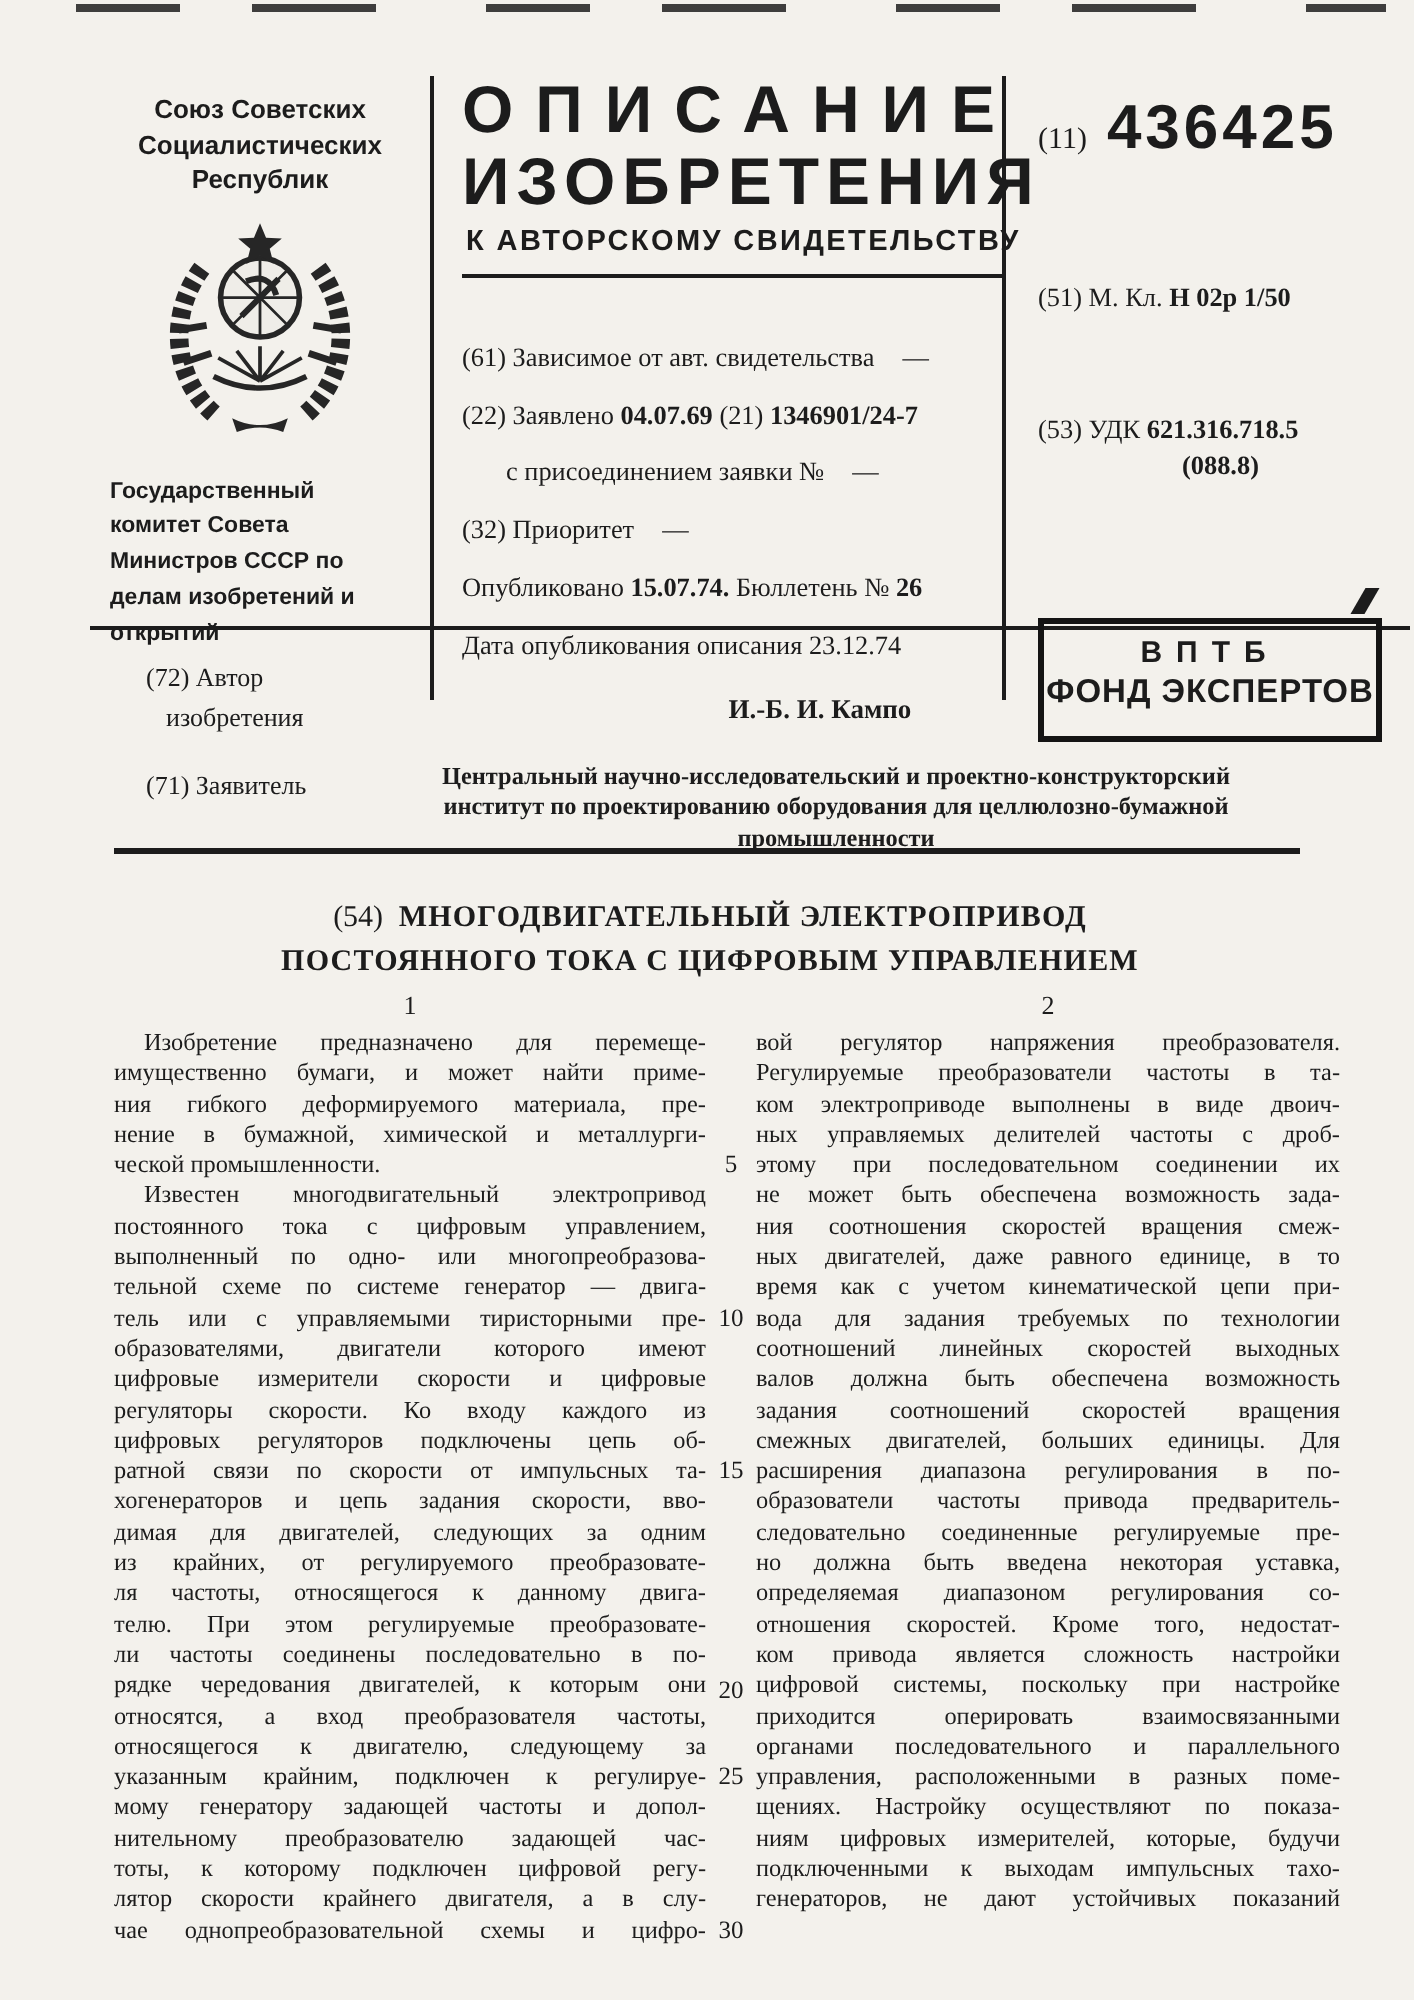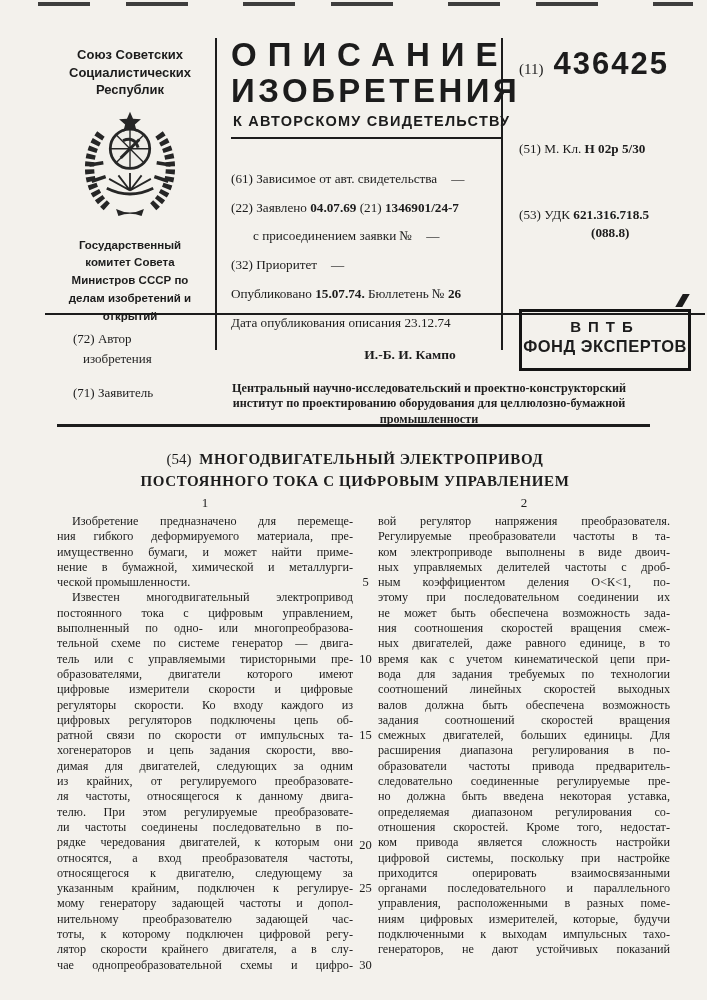--- a/index.html
+++ b/index.html
@@ -16,21 +16,21 @@
     opacity:.85;
   }
   
   .header {
     position:absolute; top:38px; left:45px; width:655px;
     display:grid; grid-template-columns:170px 288px 1fr;
   }
   .header-left { padding:8px 10px 0; }
   .country { font:700 13px/1.35 "Liberation Sans",sans-serif; text-align:center; }
   .emblem-wrap { text-align:center; margin-top:10px; }
-  .committee { font:700 11.5px/1.55 "Liberation Sans",sans-serif; text-align:center; margin-top:12px; }
+  .committee { font:700 11.5px/1.55 "Liberation Sans",sans-serif; text-align:left; margin-top:12px; }
   .header-mid {
     border-left:2px solid #1c1c1c; border-right:2px solid #1c1c1c;
     padding:0 0 6px 14px; min-height:274px;
   }
   .big-title-1 { font:800 33px/1.05 "Liberation Sans",sans-serif; letter-spacing:11px; white-space:nowrap; }
   .big-title-2 { font:800 33px/1.08 "Liberation Sans",sans-serif; letter-spacing:3.5px; white-space:nowrap; }
   .subtitle {
     font:700 14.5px/1 "Liberation Sans",sans-serif; letter-spacing:1.2px;
     padding:6px 0 8px 2px; border-bottom:2.5px solid #1c1c1c; white-space:nowrap;
   }
@@ -55,21 +55,21 @@
   .row-72 { position:absolute; left:28px; top:14px; font-size:13px; line-height:1.55; }
   .row-72 .second { padding-left:10px; }
   .author-name { position:absolute; left:260px; top:32px; width:210px; text-align:center; font-weight:700; font-size:13.5px; }
   .stamp {
     position:absolute; right:14px; top:-6px; width:172px; height:62px;
     border:3px solid #141414; text-align:center; padding-top:6px;
   }
   .stamp-line1 { font:700 15px/1.2 "Liberation Sans",sans-serif; letter-spacing:7px; }
   .stamp-line2 { font:700 16.5px/1.3 "Liberation Sans",sans-serif; letter-spacing:.5px; }
   .row-71 { position:absolute; left:28px; top:70px; font-size:13px; }
-  .applicant { position:absolute; left:123px; top:66px; width:522px; font-weight:700; font-size:13.2px; line-height:1.5; }
+  .applicant { position:absolute; left:112px; top:66px; width:522px; font-weight:700; font-size:13.2px; line-height:1.5; }
   .applicant .tline { text-align:center; }
   
   .heavy-rule { position:absolute; top:424px; left:57px; width:593px; height:3px; background:#1c1c1c; }
   .title-block { position:absolute; top:449px; left:108px; width:494px; text-align:center; font-size:15px; line-height:1.45; }
   .title-num { font-weight:400; margin-right:4px; }
   .title-text { font-weight:700; letter-spacing:.6px; }
   
   .body-block { position:absolute; top:495px; left:57px; width:613px; }
   .col-markers { display:grid; grid-template-columns:296px 25px 292px; height:19px; font-size:13px; }
   .col-markers div { text-align:center; }
@@ -155,21 +155,21 @@
       </div>
     </div>
 
     <div class="header-right">
       <div class="doc-num-row">
         <span class="num-prefix">(11)</span>
         <span class="num-value">436425</span>
       </div>
       <div class="cls-row">
         <span>(51) М. Кл.</span>
-        <span class="fval">Н 02р 5/30</span>
+        <span class="fval">Н 02р 1/50</span>
       </div>
       <div class="udc-row">
         <span>(53) УДК</span>
         <span class="fval">621.316.718.5</span>
         <div class="udc-second">(088.8)</div>
       </div>
       <div class="ink-mark"></div>
     </div>
   </div>
 
@@ -200,22 +200,22 @@
 
   <div class="body-block">
     <div class="col-markers">
       <div>1</div>
       <div></div>
       <div>2</div>
     </div>
     <div class="cols">
       <div class="tcol">
           <div class="tline indent">Изобретение предназначено для перемеще-</div>
+          <div class="tline">имущественно бумаги, и может найти приме-</div>
           <div class="tline">ния гибкого деформируемого материала, пре-</div>
-          <div class="tline">имущественно бумаги, и может найти приме-</div>
           <div class="tline">нение в бумажной, химической и металлурги-</div>
           <div class="tline pend">ческой промышленности.</div>
           <div class="tline indent">Известен многодвигательный электропривод</div>
           <div class="tline">постоянного тока с цифровым управлением,</div>
           <div class="tline">выполненный по одно- или многопреобразова-</div>
           <div class="tline">тельной схеме по системе генератор — двига-</div>
           <div class="tline">тель или с управляемыми тиристорными пре-</div>
           <div class="tline">образователями, двигатели которого имеют</div>
           <div class="tline">цифровые измерители скорости и цифровые</div>
           <div class="tline">регуляторы скорости. Ко входу каждого из</div>
@@ -243,21 +243,20 @@
           <div class="lnum" style="top: 214.2px;">15</div>
           <div class="lnum" style="top: 290.7px; margin-top: 33px;">20</div>
           <div class="lnum" style="top: 367.2px;">25</div>
           <div class="lnum" style="top: 443.7px;">30</div>
         </div>
       <div class="tcol">
           <div class="tline">вой регулятор напряжения преобразователя.</div>
           <div class="tline">Регулируемые преобразователи частоты в та-</div>
           <div class="tline">ком электроприводе выполнены в виде двоич-</div>
           <div class="tline">ных управляемых делителей частоты с дроб-</div>
-          <div class="tline">ным коэффициентом деления О&lt;К&lt;1, по-</div>
           <div class="tline">этому при последовательном соединении их</div>
           <div class="tline">не может быть обеспечена возможность зада-</div>
           <div class="tline">ния соотношения скоростей вращения смеж-</div>
           <div class="tline">ных двигателей, даже равного единице, в то</div>
           <div class="tline">время как с учетом кинематической цепи при-</div>
           <div class="tline">вода для задания требуемых по технологии</div>
           <div class="tline">соотношений линейных скоростей выходных</div>
           <div class="tline">валов должна быть обеспечена возможность</div>
           <div class="tline">задания соотношений скоростей вращения</div>
           <div class="tline">смежных двигателей, больших единицы. Для</div>
@@ -265,20 +264,21 @@
           <div class="tline">образователи частоты привода предваритель-</div>
           <div class="tline">следовательно соединенные регулируемые пре-</div>
           <div class="tline">но должна быть введена некоторая уставка,</div>
           <div class="tline">определяемая диапазоном регулирования со-</div>
           <div class="tline">отношения скоростей. Кроме того, недостат-</div>
           <div class="tline">ком привода является сложность настройки</div>
           <div class="tline">цифровой системы, поскольку при настройке</div>
           <div class="tline">приходится оперировать взаимосвязанными</div>
           <div class="tline">органами последовательного и параллельного</div>
           <div class="tline">управления, расположенными в разных поме-</div>
+          <div class="tline">щениях. Настройку осуществляют по показа-</div>
           <div class="tline">ниям цифровых измерителей, которые, будучи</div>
           <div class="tline">подключенными к выходам импульсных тахо-</div>
           <div class="tline">генераторов, не дают устойчивых показаний</div>
         </div>
     </div>
   </div>
 
 </div>
 
 </body></html>

